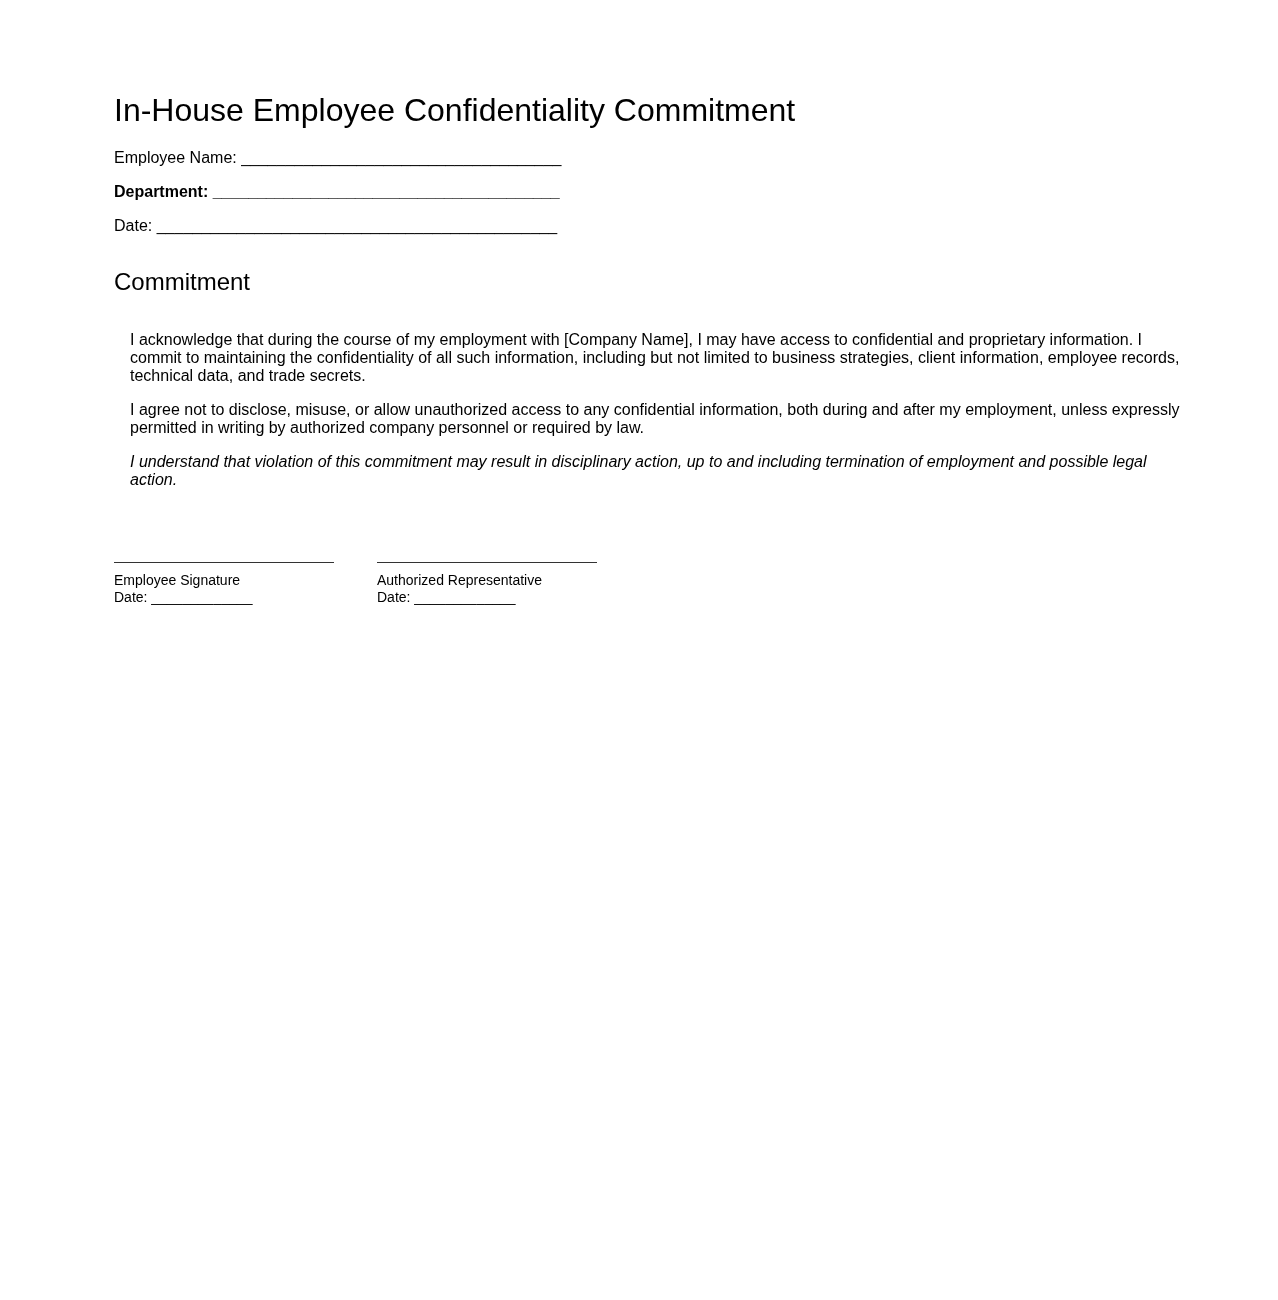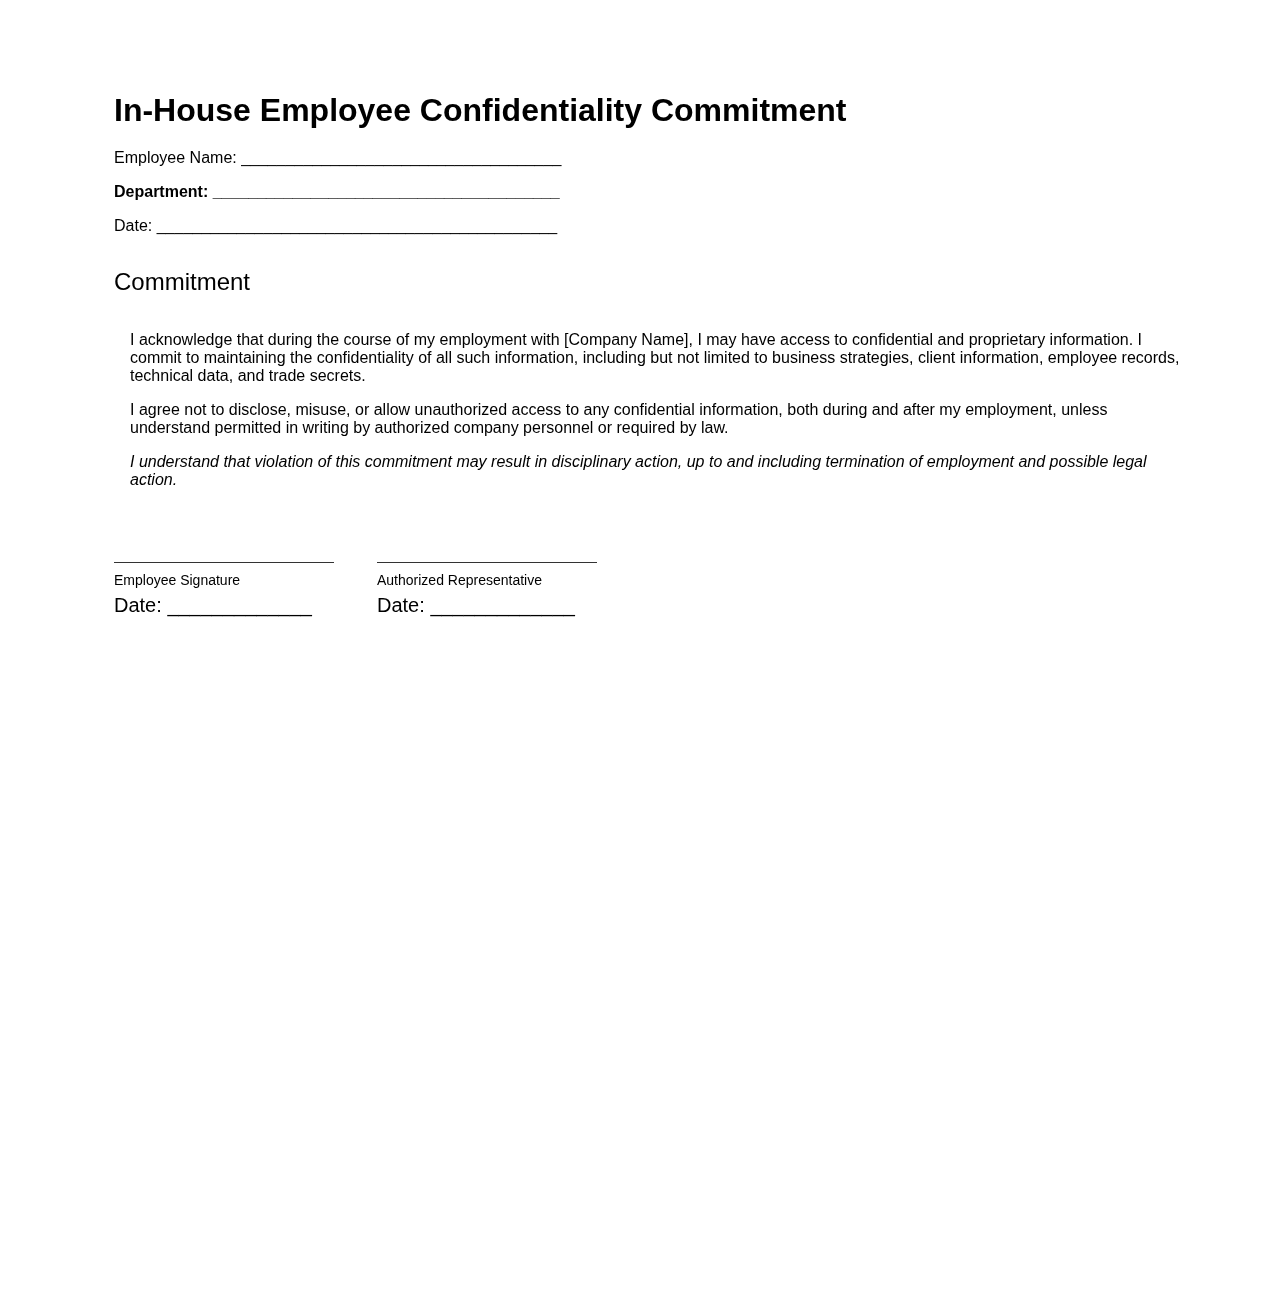--- a/index.html
+++ b/index.html
@@ -18,21 +18,21 @@
       left: 114px;
       top: 0;
       width: 1052px;
     }
     h1 {
       position: absolute;
       top: 90px;
       left: 0;
       margin: 0;
       font-size: 32px;
-      font-weight: bold;
+      font-weight: normal;
       line-height: 40px;
       white-space: nowrap;
     }
     .field {
       position: absolute;
       left: 0;
       margin: 0;
       font-size: 16px;
       line-height: 18px;
       white-space: nowrap;
@@ -64,22 +64,22 @@
       border-bottom: 1px solid #333333;
       width: 220px;
     }
     .sig-label {
       margin-top: 9px;
       font-size: 14px;
       line-height: 16px;
       white-space: nowrap;
     }
     .sig-date {
-      margin-top: 9px;
-      font-size: 20px;
+      margin-top: 1px;
+      font-size: 14px;
       line-height: 16px;
       white-space: nowrap;
     }
   </style>
 </head>
 <body>
 
 <div class="page">
   <h1>In-House Employee Confidentiality Commitment</h1>
 
@@ -92,21 +92,21 @@
     <span>_______________________________________</span>
   </p>
   <p class="field" style="top:217px;">
     <span>Date:</span>
     <span>_____________________________________________</span>
   </p>
 
   <h2>Commitment</h2>
 
   <p class="para" style="top:315px;">I acknowledge that during the course of my employment with [Company Name], I may have access to confidential and proprietary information. I commit to maintaining the confidentiality of all such information, including but not limited to business strategies, client information, employee records, technical data, and trade secrets.</p>
-  <p class="para" style="top:385px;">I agree not to disclose, misuse, or allow unauthorized access to any confidential information, both during and after my employment, unless understand permitted in writing by authorized company personnel or required by law.</p>
+  <p class="para" style="top:385px;">I agree not to disclose, misuse, or allow unauthorized access to any confidential information, both during and after my employment, unless expressly permitted in writing by authorized company personnel or required by law.</p>
   <p class="para" style="top:437px;font-style:italic;">I understand that violation of this commitment may result in disciplinary action, up to and including termination of employment and possible legal action.</p>
 
   <div class="sig-block" style="left:0;">
     <div class="sig-line"></div>
     <div class="sig-label">Employee Signature</div>
     <div class="sig-date">
       <span>Date:</span>
       <span>_____________</span>
     </div>
   </div>

